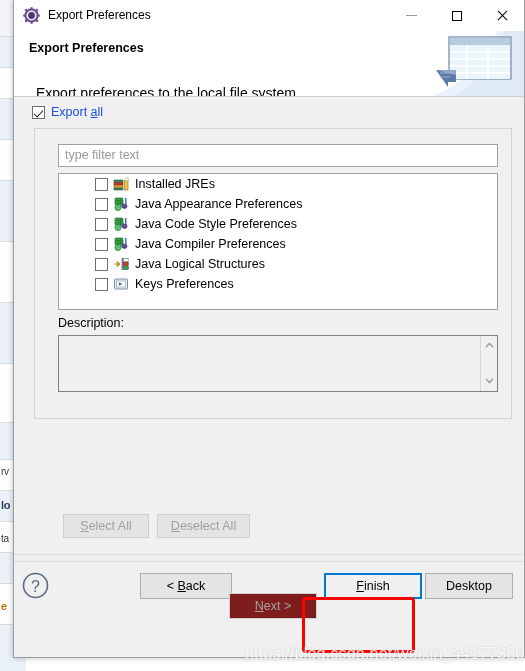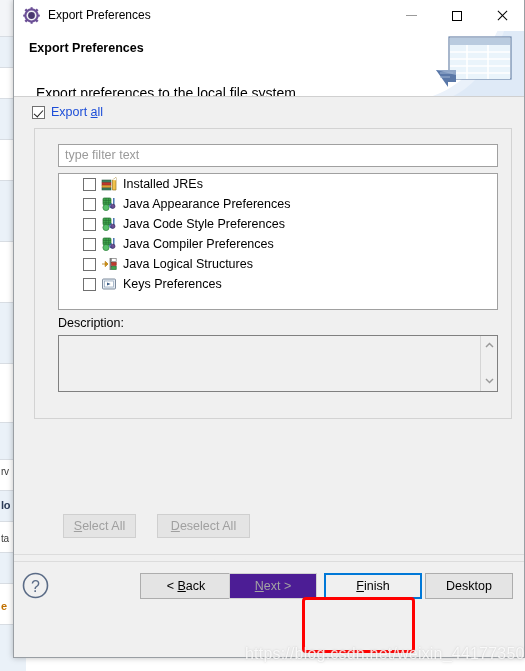--- a/index.html
+++ b/index.html
@@ -123,21 +123,21 @@
     font-size: 12.5px; color: #9a9a9a;
     padding: 0 0 0 6px; line-height: 21px;
     font-family: "Liberation Sans", sans-serif;
   }
   #tree {
     position: absolute; left: 23px; top: 44px; width: 440px; height: 137px;
     border: 1px solid #a0a0a0; background: #ffffff;
     overflow: hidden;
   }
   .tree-row {
-    display: flex; align-items: center; height: 20px; padding-left: 24px;
+    display: flex; align-items: center; height: 20px; padding-left: 24px; margin-left: 12px;
   }
   .tree-cbx {
     width: 13px; height: 13px; border: 1px solid #707070; background: #fff;
     flex: none; margin-right: 5px;
   }
   .tree-icon { width: 17px; height: 16px; flex: none; margin-right: 5px; position: relative; }
   .tree-label { font-size: 12.5px; color: #000; white-space: nowrap; }
 
   
   #desc-label { position: absolute; left: 23px; top: 187px; font-size: 12.5px; color: #000; }
@@ -154,21 +154,21 @@
   }
   .chev svg { display: block; }
 
   
   #select-all-btn, #deselect-all-btn {
     position: absolute; top: 417px; height: 24px;
     background: #e4e4e4; border: 1px solid #cfcfcf;
     font-size: 12.5px; color: #a0a0a0;
     display: flex; align-items: center; justify-content: center;
   }
-  #select-all-btn { left: 49px; width: 73px; }
+  #select-all-btn { left: 49px; width: 86px; }
   #deselect-all-btn { left: 143px; width: 93px; }
 
   
   #sep1 { position: absolute; left: 0; top: 457px; width: 510px; height: 1px; background: #dcdcdc; }
 
   
   #pref-label { position: absolute; left: 16px; top: 473px; font-size: 12.5px; color: #000; }
   #pref-combo {
     position: absolute; left: 131px; top: 468px; width: 277px; height: 24px;
     border: 1px solid #7a7a7a; background: #ffffff;
@@ -203,21 +203,21 @@
     position: absolute; left: 0; bottom: 0; width: 510px; height: 48px;
     background: #f0f0f0; border-top: 1px solid #dcdcdc;
   }
   #help-icon { position: absolute; left: 7px; top: 9px; width: 29px; height: 29px; }
   .btn {
     position: absolute; top: 11px; height: 26px;
     font-size: 12.5px; color: #000;
     display: flex; align-items: center; justify-content: center;
   }
   #back-btn { left: 126px; width: 92px; background: #e4e4e4; border: 1px solid #adadad; }
-  #next-btn { left: 215px; width: 88px; background: #4c1d95; border: 1px solid #d0d0d0; color: #a3a3a3; }
+  #next-btn { left: 215px; width: 88px; background: #7f1d1d; border: 1px solid #d0d0d0; color: #a3a3a3; margin-top: 20px; }
   #finish-btn {
     left: 310px; width: 98px; background: #f0f0f0; border: 2px solid #0078d7;
   }
   #cancel-btn { left: 411px; width: 88px; background: #e4e4e4; border: 1px solid #adadad; }
 
   
   #annot {
     position: absolute; left: 302px; top: 597px; width: 113px; height: 56px;
     border: 3px solid #ff0000; border-radius: 4px; pointer-events: none;
   }

